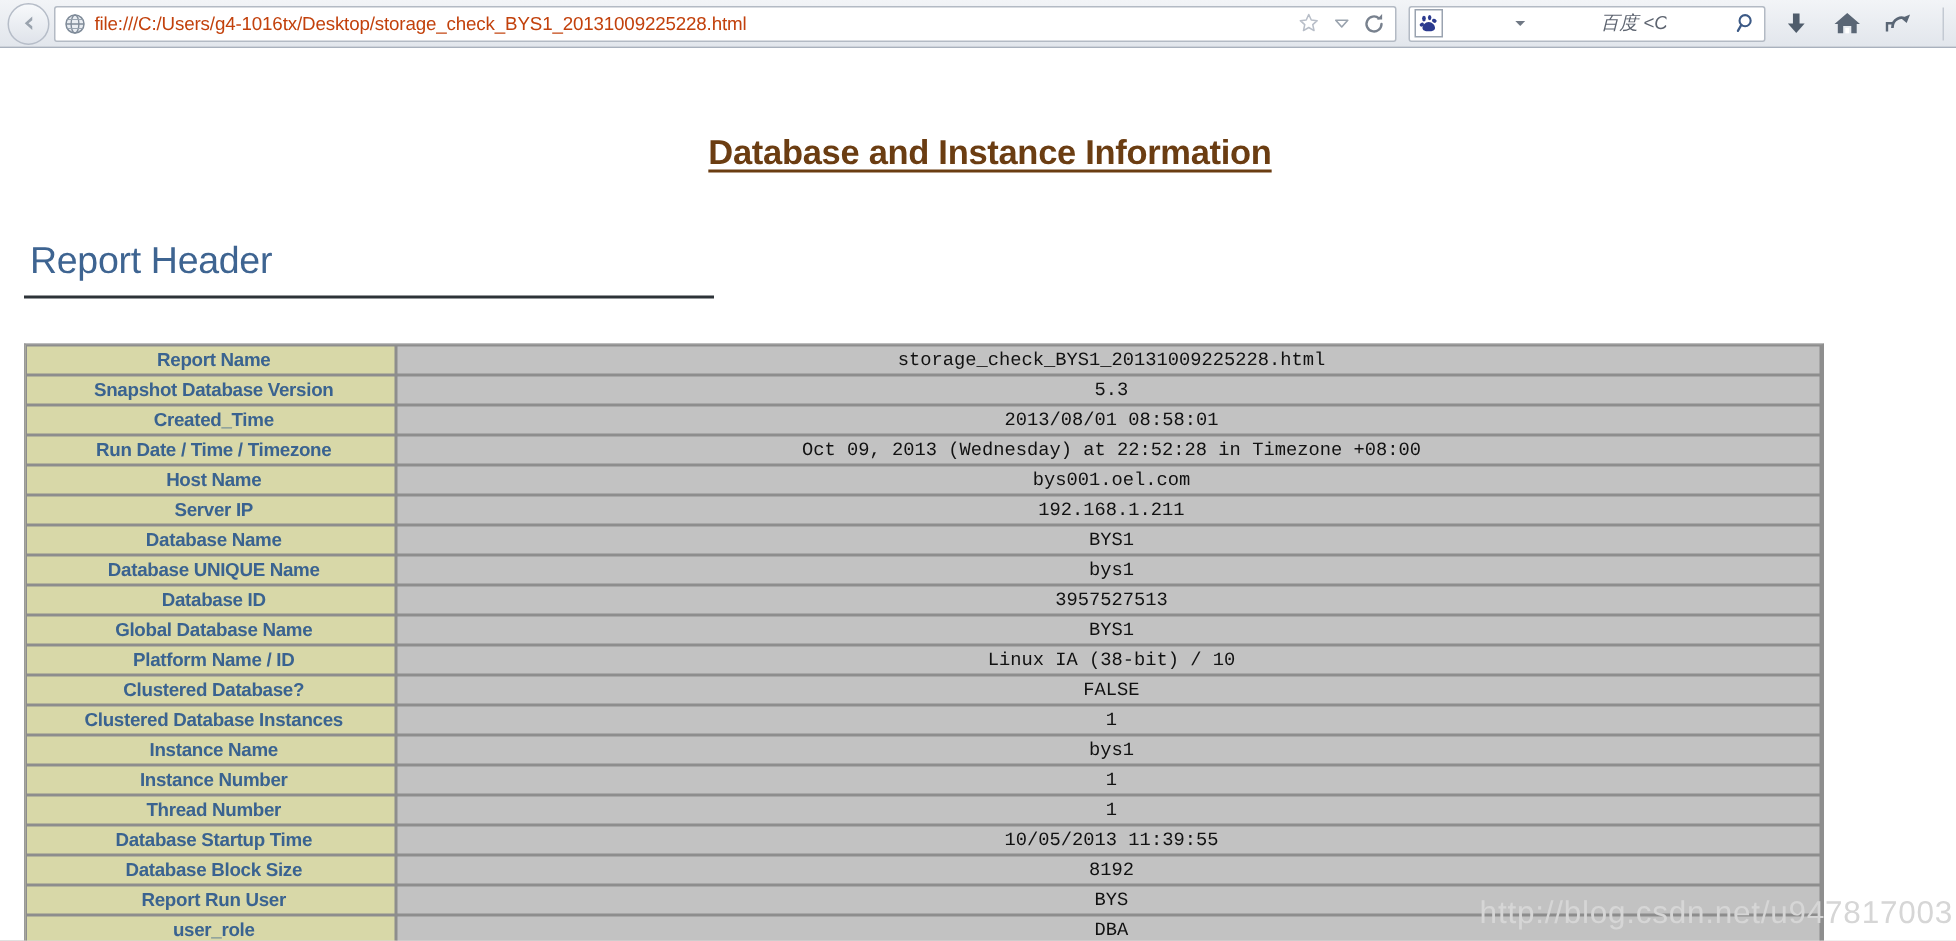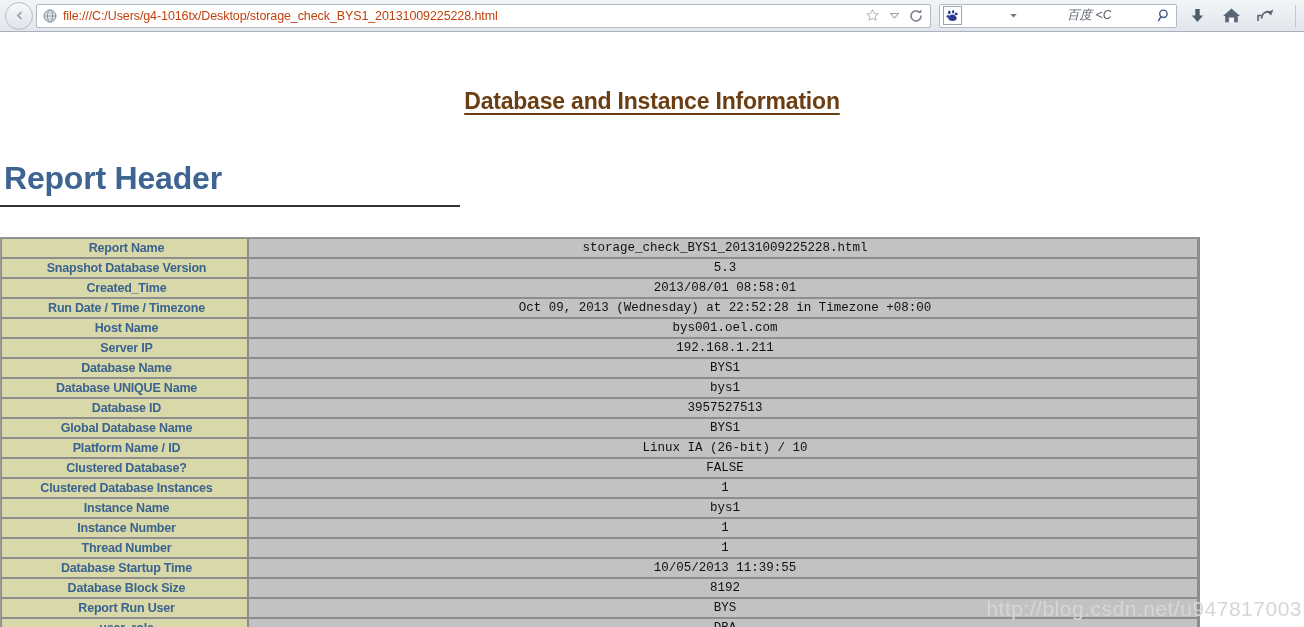--- a/index.html
+++ b/index.html
@@ -131,38 +131,39 @@
     background: #c3c9d2;
     margin-left: 6px;
   }
 
   
   .page {
     position: relative;
     height: 595px;
     background: #ffffff;
     overflow: hidden;
+    margin-left: 16px;
   }
   .doc-title {
     text-align: center;
     font-size: 23px;
     font-weight: bold;
     color: #6b3d12;
     text-decoration: underline;
     text-underline-offset: 4px;
     margin: 0;
     padding-top: 56px;
     letter-spacing: -0.2px;
   }
   .section-title {
     margin: 0;
     padding-top: 45px;
     padding-left: 4px;
-    font-size: 32px;
-    font-weight: bold;
+    font-size: 25px;
+    font-weight: normal;
     color: #3e6491;
     letter-spacing: -0.2px;
   }
   .section-rule {
     margin: 8px 0 0 0;
     width: 460px;
     height: 2px;
     background: #2d3338;
   }
 
@@ -351,21 +352,21 @@
         <tr>
           <td class="label">Database ID</td>
           <td class="value">3957527513</td>
         </tr>
         <tr>
           <td class="label">Global Database Name</td>
           <td class="value">BYS1</td>
         </tr>
         <tr>
           <td class="label">Platform Name / ID</td>
-          <td class="value">Linux IA (26-bit) / 10</td>
+          <td class="value">Linux IA (38-bit) / 10</td>
         </tr>
         <tr>
           <td class="label">Clustered Database?</td>
           <td class="value">FALSE</td>
         </tr>
         <tr>
           <td class="label">Clustered Database Instances</td>
           <td class="value">1</td>
         </tr>
         <tr>

